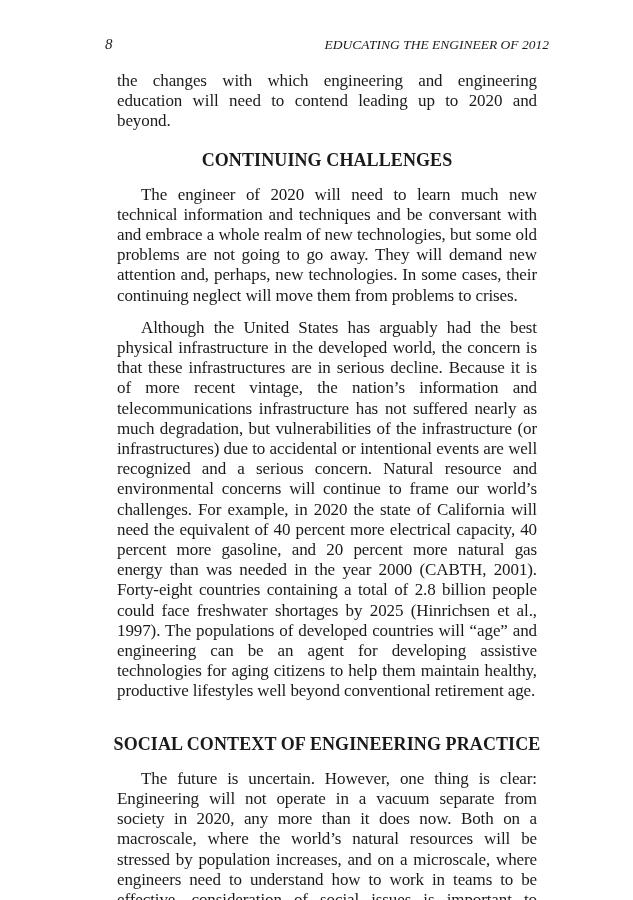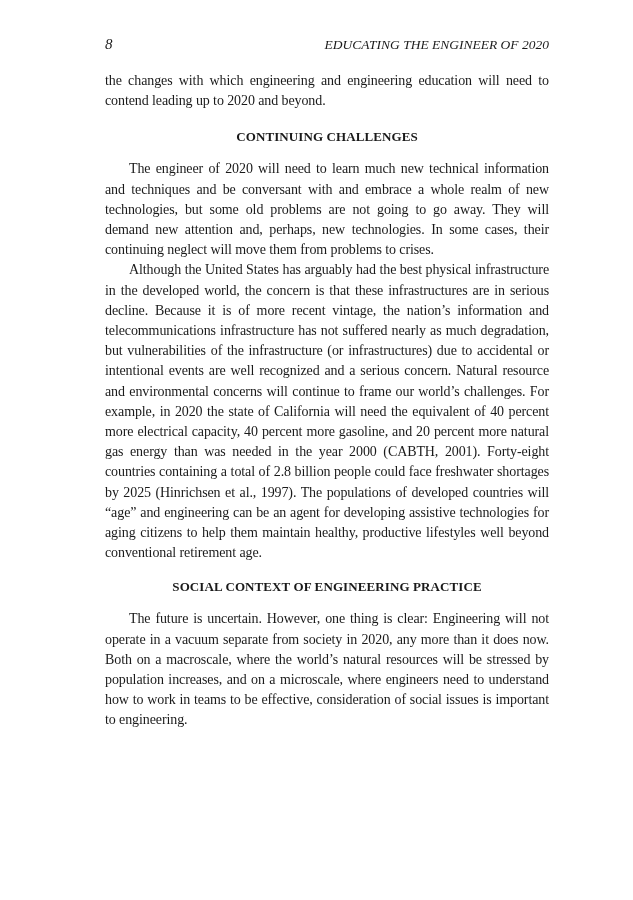--- a/index.html
+++ b/index.html
@@ -1,32 +1,32 @@
 <!DOCTYPE html>
 <html><head>
   <meta charset="utf-8">
   <style>
     html, body { margin: 0; padding: 0; background: #ffffff; }
     body { width: 633px; height: 900px; position: relative; overflow: hidden; color: #1a1a1a; }
     .page { position: absolute; left: 105px; top: 36px; width: 444px; font-family: "Liberation Serif", "DejaVu Serif", serif; }
     .running-head { display: flex; justify-content: space-between; align-items: baseline; font-style: italic; font-size: 13.5px; height: 22px; margin-bottom: 13px; }
     .running-head .num { font-size: 15px; }
-    p { margin: 0; font-size: 14px; line-height: 20.2px; text-align: justify; letter-spacing: -0.1px; }
+    p { margin: 12px; font-size: 17px; line-height: 20.2px; text-align: justify; letter-spacing: -0.1px; }
     p.indent { text-indent: 24px; }
-    h2 { margin: 0; font-size: 13px; font-weight: bold; text-align: center; letter-spacing: 0.1px; }
+    h2 { margin: 0; font-size: 18px; font-weight: bold; text-align: center; letter-spacing: 0.1px; }
     h2.h-cont { margin-top: 18px; margin-bottom: 14px; }
-    h2.h-social { margin-top: 16px; margin-bottom: 14px; }
+    h2.h-social { margin-top: 32px; margin-bottom: 14px; }
   </style>
 </head>
 <body>
 
 <div class="page">
   <div class="running-head">
     <span class="num">8</span>
-    <span>EDUCATING THE ENGINEER OF 2020</span>
+    <span>EDUCATING THE ENGINEER OF 2012</span>
   </div>
 
   <p>the changes with which engineering and engineering education will need to contend leading up to 2020 and beyond.</p>
 
   <h2 class="h-cont">CONTINUING CHALLENGES</h2>
   <p class="indent">The engineer of 2020 will need to learn much new technical information and techniques and be conversant with and embrace a whole realm of new technologies, but some old problems are not going to go away. They will demand new attention and, perhaps, new technologies. In some cases, their continuing neglect will move them from problems to crises.</p>
   <p class="indent">Although the United States has arguably had the best physical infrastructure in the developed world, the concern is that these infrastructures are in serious decline. Because it is of more recent vintage, the nation’s information and telecommunications infrastructure has not suffered nearly as much degradation, but vulnerabilities of the infrastructure (or infrastructures) due to accidental or intentional events are well recognized and a serious concern. Natural resource and environmental concerns will continue to frame our world’s challenges. For example, in 2020 the state of California will need the equivalent of 40 percent more electrical capacity, 40 percent more gasoline, and 20 percent more natural gas energy than was needed in the year 2000 (CABTH, 2001). Forty-eight countries containing a total of 2.8 billion people could face freshwater shortages by 2025 (Hinrichsen et al., 1997). The populations of developed countries will “age” and engineering can be an agent for developing assistive technologies for aging citizens to help them maintain healthy, productive lifestyles well beyond conventional retirement age.</p>
 
   <h2 class="h-social">SOCIAL CONTEXT OF ENGINEERING PRACTICE</h2>
   <p class="indent">The future is uncertain. However, one thing is clear: Engineering will not operate in a vacuum separate from society in 2020, any more than it does now. Both on a macroscale, where the world’s natural resources will be stressed by population increases, and on a microscale, where engineers need to understand how to work in teams to be effective, consideration of social issues is important to engineering.</p>

